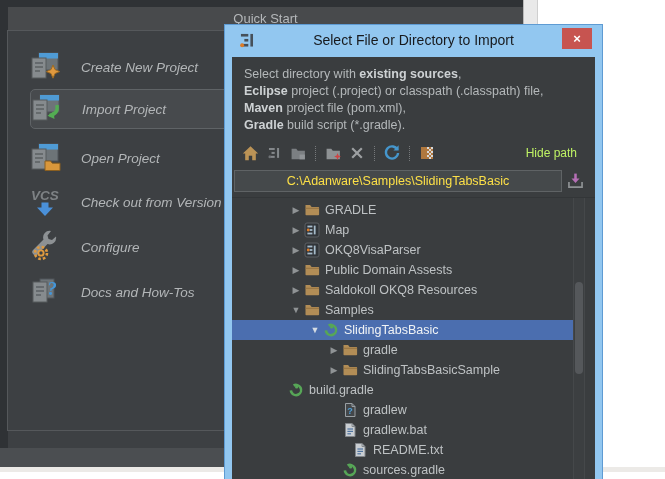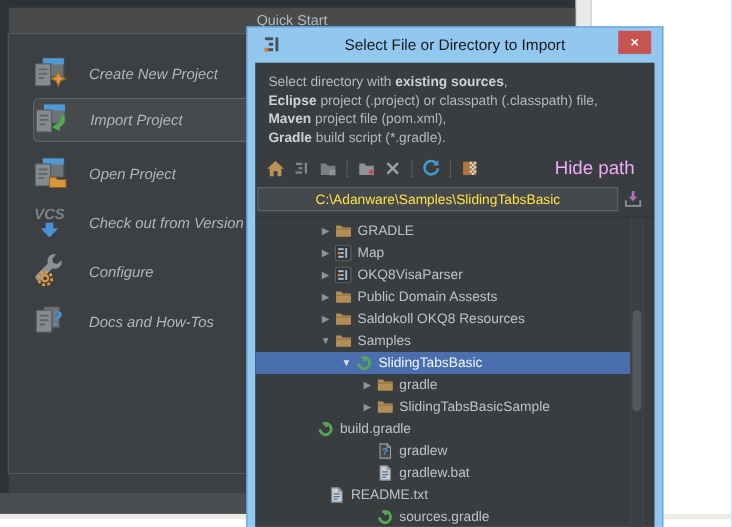--- a/index.html
+++ b/index.html
@@ -47,21 +47,21 @@
   .dlg-content { position:absolute; left:7px; right:7px; top:32px; bottom:0;
     background:#3a3d3f; overflow:hidden; }
 
   .dlg-desc { padding:9px 12px 0 12px; font-size:12.5px; line-height:17px; color:#b4b8ba; }
   .dlg-desc b { color:#ced2d4; }
 
   .dlg-toolbar { display:flex; align-items:center; height:26px; margin:6px 6px 0 6px; }
   .tb-icon { width:20px; height:20px; display:flex; align-items:center; justify-content:center;
     margin:0 2px; cursor:pointer; }
   .tb-sep { width:1px; height:15px; border-left:1px dotted #76797b; margin:0 5px; }
-  .hide-path { margin-left:auto; margin-right:12px; color:#f0abfc; font-size:17px; cursor:pointer; }
+  .hide-path { margin-left:auto; margin-right:12px; color:#bef264; font-size:12px; cursor:pointer; }
 
   .dlg-pathrow { display:flex; align-items:center; margin:2px 4px 0 2px; height:26px; }
   .path-input { flex:1; height:22px; background:#45494b; border:1px solid #5f6365;
     color:#fde047; font-size:12.5px; padding:0 20px; outline:none;
     font-family:"Liberation Sans", sans-serif;text-align:center; }
   .path-paste { width:20px; height:20px; margin:0 6px 0 3px; display:flex; align-items:center;
     justify-content:center; cursor:pointer; }
 
   .dlg-tree { position:relative; margin-top:3px; height:287px; border-top:1px solid #333638;
     padding-top:2px; overflow:hidden; }
@@ -372,21 +372,21 @@
                 <path d="M3.5 1.5 h6.5 l3 3 v10 h-9.5 z" fill="#c9ced2" stroke="#82878b"></path>
                 <path d="M10 1.5 v3 h3" fill="none" stroke="#82878b"></path>
                 <g stroke="#4f74a0" stroke-width="1.2">
                   <line x1="5.4" y1="7" x2="11" y2="7"></line>
                   <line x1="5.4" y1="9.4" x2="11" y2="9.4"></line>
                   <line x1="5.4" y1="11.8" x2="9" y2="11.8"></line>
                 </g>
               </svg></span>
             <span class="tree-label">gradlew.bat</span>
           </div>
-          <div class="tree-row" style="padding-left: 50px;">
+          <div class="tree-row" style="padding-left: 104px;">
             <span class="tree-expander"></span>
             <span class="tree-icon"><svg width="16" height="16" viewBox="0 0 16 16">
                 <path d="M3.5 1.5 h6.5 l3 3 v10 h-9.5 z" fill="#c9ced2" stroke="#82878b"></path>
                 <path d="M10 1.5 v3 h3" fill="none" stroke="#82878b"></path>
                 <g stroke="#4f74a0" stroke-width="1.2">
                   <line x1="5.4" y1="7" x2="11" y2="7"></line>
                   <line x1="5.4" y1="9.4" x2="11" y2="9.4"></line>
                   <line x1="5.4" y1="11.8" x2="9" y2="11.8"></line>
                 </g>
               </svg></span>

